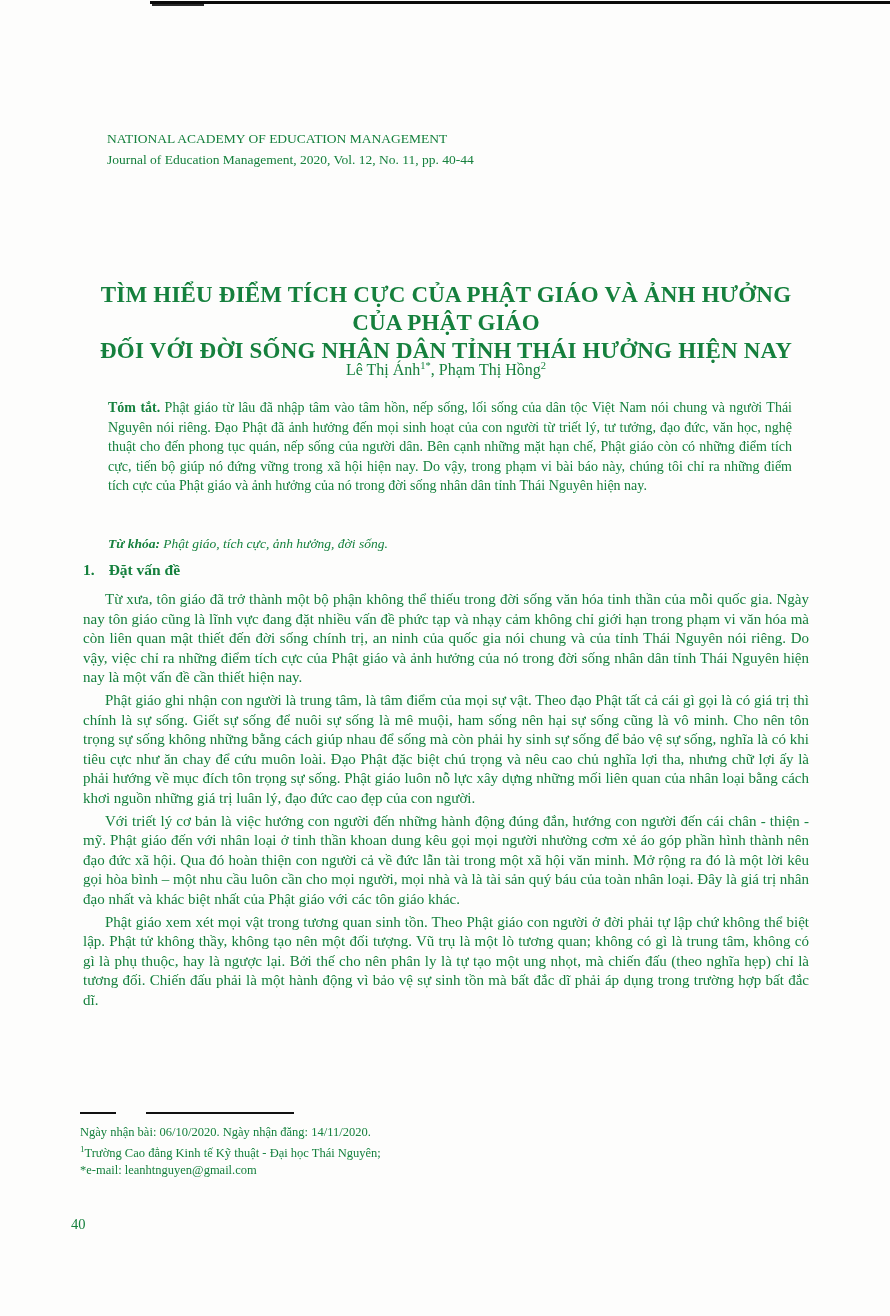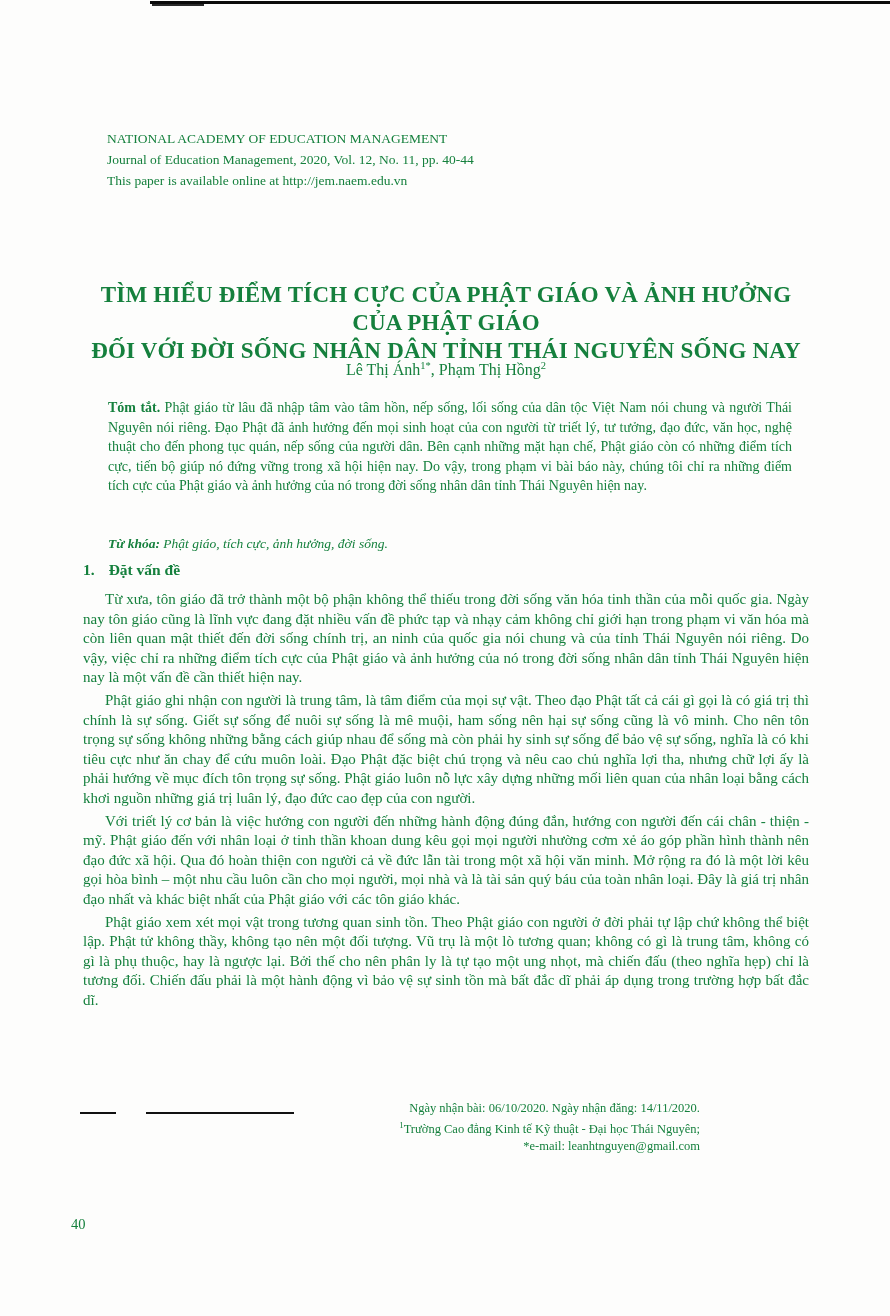--- a/index.html
+++ b/index.html
@@ -117,26 +117,25 @@
   .footnote-rule-b {
     position: absolute;
     top: 1112px;
     left: 146px;
     width: 148px;
     height: 2px;
     background: #111;
   }
   .footnotes {
     position: absolute;
-    top: 1100px;
+    top: 1124px;
     left: 80px;
     width: 620px;
     font-size: 12.5px;
     line-height: 17px;
-    text-align: right;
   }
   .footnotes sup {
     font-size: 9px;
   }
   .page-number {
     position: absolute;
     top: 1216px;
     left: 71px;
     font-size: 14.5px;
   }
@@ -145,26 +144,25 @@
 <body>
 
 <div class="page">
 
   <div class="scan-topline"></div>
   <div class="scan-topline-tick"></div>
 
   <div class="masthead">
     <div>NATIONAL ACADEMY OF EDUCATION MANAGEMENT</div>
     <div>Journal of Education Management, 2020, Vol. 12, No. 11, pp. 40-44</div>
-    <div>This paper is available online at http://jem.naem.edu.vn</div>
   </div>
 
   <div class="title-block">
     <div>TÌM HIỂU ĐIỂM TÍCH CỰC CỦA PHẬT GIÁO VÀ ẢNH HƯỞNG CỦA PHẬT GIÁO</div>
-    <div>ĐỐI VỚI ĐỜI SỐNG NHÂN DÂN TỈNH THÁI NGUYÊN SỐNG NAY</div>
+    <div>ĐỐI VỚI ĐỜI SỐNG NHÂN DÂN TỈNH THÁI HƯỞNG HIỆN NAY</div>
   </div>
 
   <div class="authors-line"><span>Lê Thị Ánh</span><sup>1*</sup><span>, </span><span>Phạm Thị Hồng</span><sup>2</sup></div>
 
   <div class="abstract-block"><b>Tóm tắt.</b><span> Phật giáo từ lâu đã nhập tâm vào tâm hồn, nếp sống, lối sống của dân tộc Việt Nam nói chung và người Thái Nguyên nói riêng. Đạo Phật đã ảnh hưởng đến mọi sinh hoạt của con người từ triết lý, tư tưởng, đạo đức, văn học, nghệ thuật cho đến phong tục quán, nếp sống của người dân. Bên cạnh những mặt hạn chế, Phật giáo còn có những điểm tích cực, tiến bộ giúp nó đứng vững trong xã hội hiện nay. Do vậy, trong phạm vi bài báo này, chúng tôi chỉ ra những điểm tích cực của Phật giáo và ảnh hưởng của nó trong đời sống nhân dân tỉnh Thái Nguyên hiện nay.</span></div>
 
   <div class="keywords-line"><span class="kw-label">Từ khóa:</span><span> Phật giáo, tích cực, ảnh hưởng, đời sống.</span></div>
 
   <div class="section-heading"><span class="sec-num">1.</span><span>Đặt vấn đề</span></div>
 

